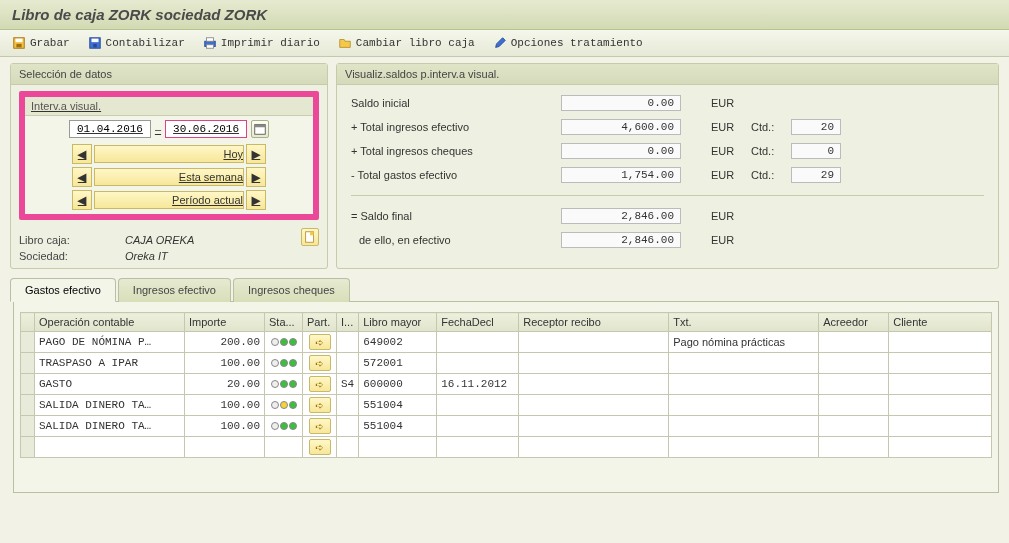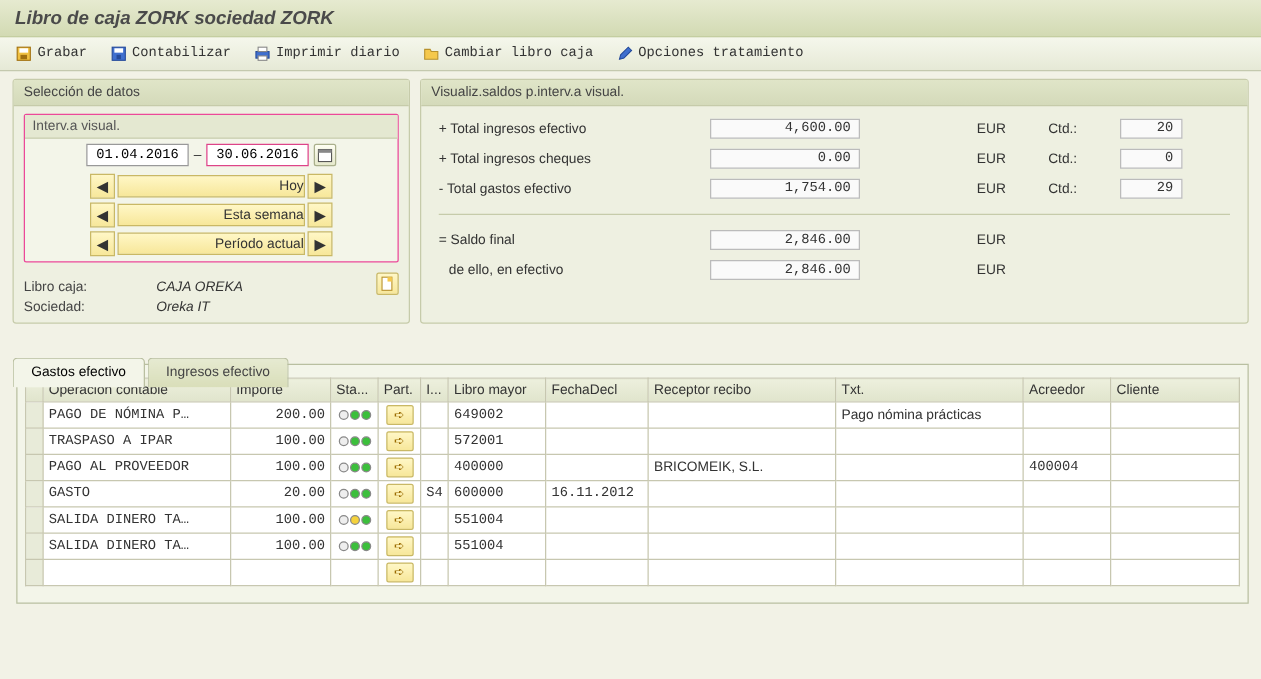--- a/index.html
+++ b/index.html
@@ -55,25 +55,26 @@
   .panel-right { flex: 1; }
   .panel-title {
     background: linear-gradient(#e0e5c8, #d4daba);
     border-bottom: 1px solid #c6cbaa;
     padding: 4px 8px;
     font-size: 11px;
     color: #444;
   }
   .panel-body { padding: 6px 8px; }
   .sub-box {
-    border: 1px solid #ec4899;
+    border: 6px solid #ec4899;
     background: #f3f5e9;
     border-radius: 2px;
     padding: 4px 6px;
     margin-bottom: 8px;
+    text-decoration: underline;
   }
   .sub-box-title {
     font-size: 11px;
     color: #555;
     margin-bottom: 2px;
     padding-left: 2px;
     background: #e4e8d1;
     border-bottom: 1px solid #c9ceb0;
     margin: -4px -6px 4px -6px;
     padding: 3px 6px;
@@ -160,21 +161,21 @@
     font-size:11px;
     min-width:50px;
     display:inline-block;
   }
   hr.sep { border:none; border-top:1px solid #c6cbaa; margin:4px 0;}
   
   .tabs {
     display:flex;
     margin: 2px 10px 0 10px;
     position:relative;
-    top:19px;
+    top:1px;
   }
   .tab {
     border:1px solid #b9bfa0;
     border-bottom:none;
     background: linear-gradient(#e6ead1,#d9deb9);
     padding:5px 14px;
     margin-right:2px;
     border-radius:4px 4px 0 0;
     cursor:pointer;
     font-size:11px;
@@ -343,20 +344,27 @@
         <span class="val">Oreka IT</span>
       </div>
     </div>
   </div>
 
   <div class="panel panel-right">
     <div class="panel-title">Visualiz.saldos p.interv.a visual.</div>
     <div class="panel-body">
       <table class="balance-table">
         <tbody>
+            <tr>
+          <td style="width:210px">Saldo inicial</td>
+          <td style="width:150px"><span class="num-box">0.00</span></td>
+          <td style="width:40px">EUR</td>
+          <td style="width:40px"></td>
+              <td></td>
+        </tr>
         <tr>
           <td>+ Total ingresos efectivo</td>
           <td><span class="num-box">4,600.00</span></td>
           <td>EUR</td>
           <td>Ctd.:</td>
           <td><span class="ctd-box">20</span></td>
         </tr>
         <tr>
           <td>+ Total ingresos cheques</td>
           <td><span class="num-box">0.00</span></td>
@@ -392,20 +400,21 @@
         </tr>
       </tbody>
         </table>
     </div>
   </div>
 </div>
 
 <div class="tabs">
   <div class="tab active">Gastos efectivo</div>
   <div class="tab">Ingresos efectivo</div>
+  <div class="tab">Ingresos cheques</div>
 </div>
 
 <div class="grid-wrap">
   <table class="grid">
     <thead>
       <tr>
         <th class="sel"></th>
         <th style="width:150px">Operación contable</th>
         <th style="width:80px">Importe</th>
         <th style="width:38px">Sta...</th>
@@ -455,40 +464,20 @@
     <td class="mono"></td>
     <td class="mono">572001</td>
     <td class="mono"></td>
     <td></td>
     <td></td>
     <td class="mono"></td>
     <td class="mono"></td>
         </tr>
         <tr>
     <td class="sel"></td>
-    <td class="mono">PAGO AL PROVEEDOR</td>
-    <td class="mono right">100.00</td>
-    <td>
-            <span class="status-cell">
-    <span class="led w"></span>
-    <span class="led g"></span>
-    <span class="led g"></span>
-  </span>
-          </td>
-    <td style="text-align:center"><span class="part-btn">➪</span></td>
-    <td class="mono"></td>
-    <td class="mono">400000</td>
-    <td class="mono"></td>
-    <td>BRICOMEIK, S.L.</td>
-    <td></td>
-    <td class="mono">400004</td>
-    <td class="mono"></td>
-        </tr>
-        <tr>
-    <td class="sel"></td>
     <td class="mono">GASTO</td>
     <td class="mono right">20.00</td>
     <td>
             <span class="status-cell">
     <span class="led w"></span>
     <span class="led g"></span>
     <span class="led g"></span>
   </span>
           </td>
     <td style="text-align:center"><span class="part-btn">➪</span></td>

